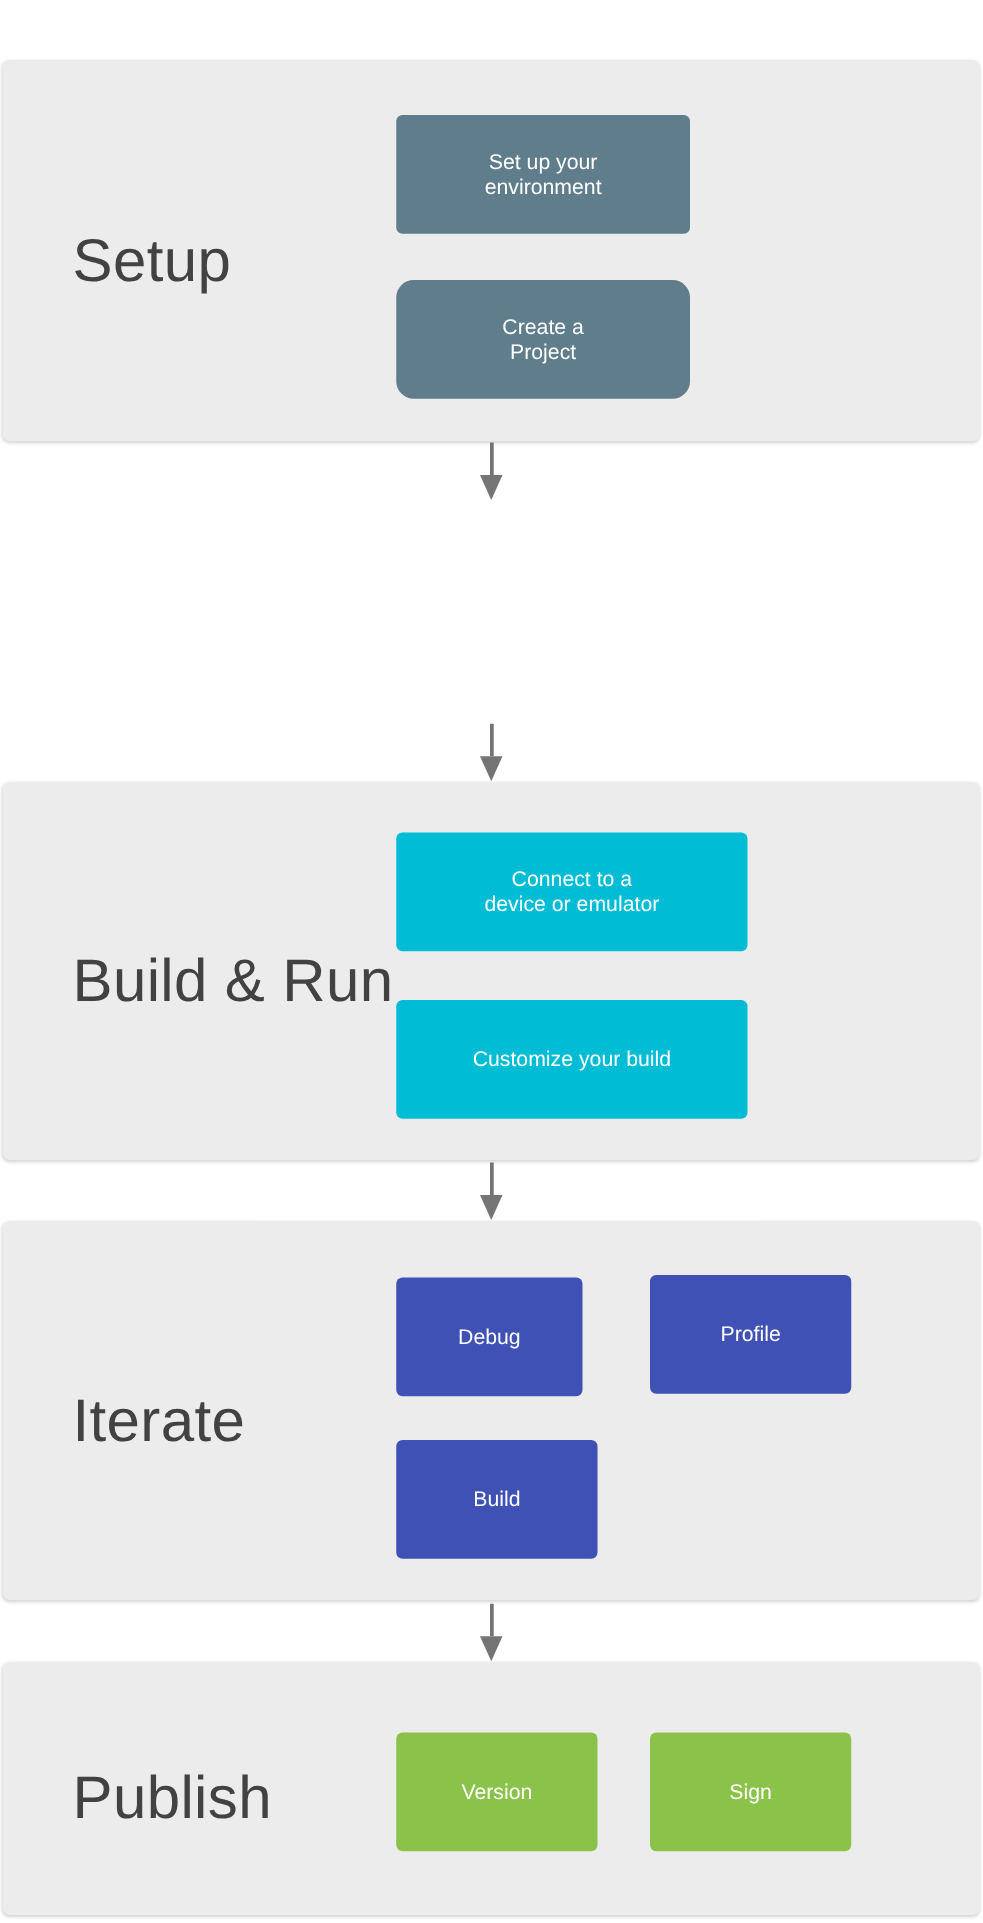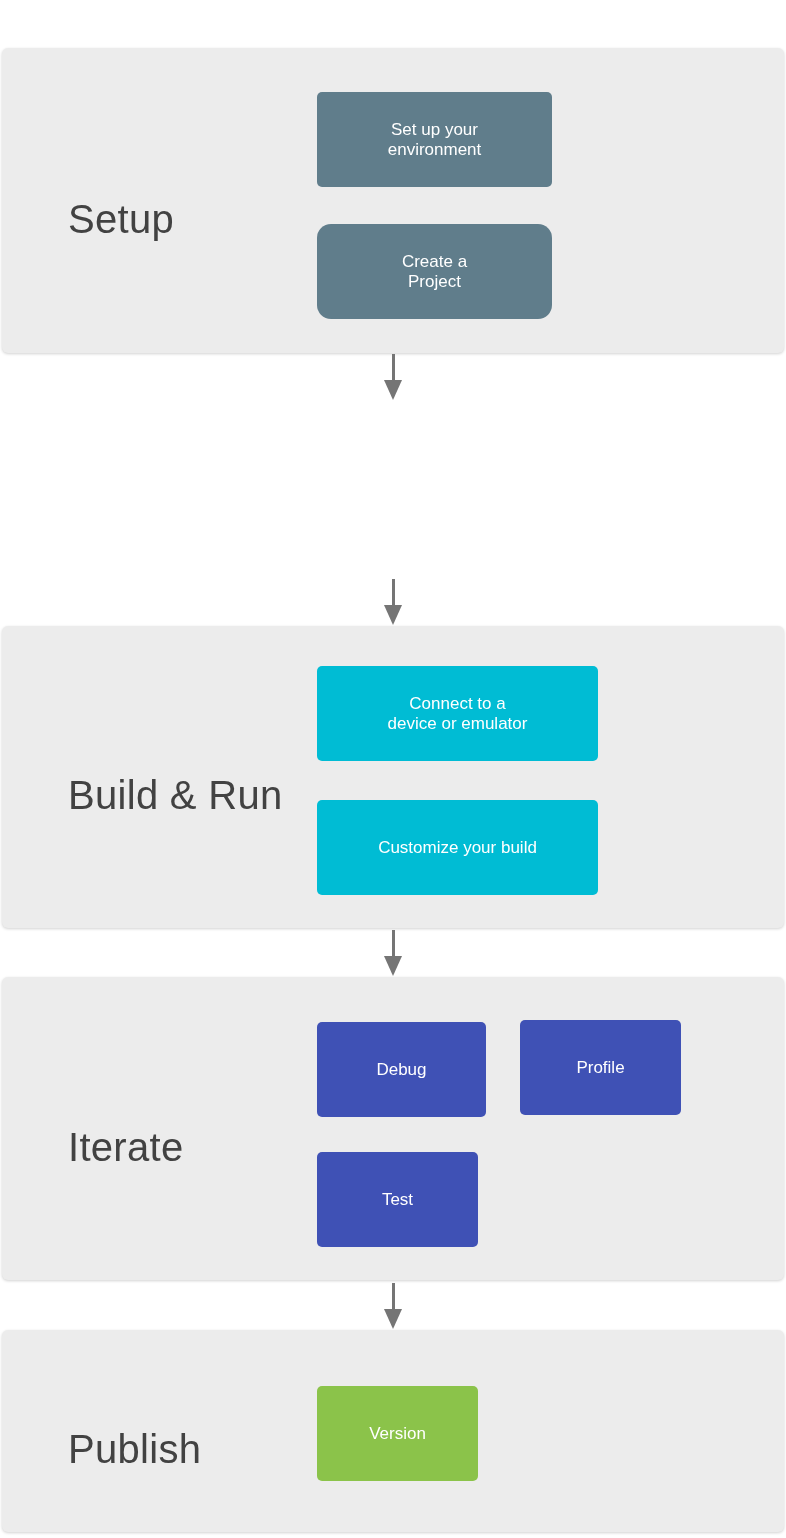--- a/index.html
+++ b/index.html
@@ -14,22 +14,22 @@
     position:absolute;
     left:2px;width:782px;
     background:#ececec;
     border-radius:6px;
     box-shadow:0 1px 3px rgba(0,0,0,0.18);
   }
   .stage-title{
     position:absolute;
     left:48px;top:50%;
     transform:translateY(-50%);
-    margin:18px;
-    font-size:40px;
+    margin:8px;
+    font-size:48px;
     font-weight:500;
     color:#424242;
     letter-spacing:0.3px;
   }
   .flow-btn{
     position:absolute;
     display:flex;align-items:center;justify-content:center;
     text-align:center;
     color:#ffffff;
     font-size:17px;font-weight:500;line-height:1.16;
@@ -83,28 +83,29 @@
     <div class="flow-btn" style="left: 315px; top: 174px; width: 281px; height: 95px; background-color: rgb(0, 188, 212);">Customize your build</div>
   </section>
 
   <div class="arrow" style="top:930px;">
     <div class="shaft"></div>
     <div class="head"></div>
   </div>
 
   <section class="stage" style="top:977px;height:303px;">
     <h2 class="stage-title">Iterate</h2>
-    <div class="flow-btn" style="left: 315px; top: 45px; width: 169px; height: 95px; background-color: rgb(63, 81, 181);">Debug</div>
+    <div class="flow-btn" style="left: 315px; top: 45px; width: 149px; height: 95px; background-color: rgb(63, 81, 181);">Debug</div>
     <div class="flow-btn" style="left: 518px; top: 43px; width: 161px; height: 95px; background-color: rgb(63, 81, 181);">Profile</div>
-    <div class="flow-btn" style="left: 315px; top: 175px; width: 161px; height: 95px; background-color: rgb(63, 81, 181);">Test</div>
+    <div class="flow-btn" style="left: 315px; top: 175px; width: 161px; height: 95px; background-color: rgb(63, 81, 181);">Build</div>
   </section>
 
   <div class="arrow" style="top:1283px;">
     <div class="shaft"></div>
     <div class="head"></div>
   </div>
 
   <section class="stage" style="top:1330px;height:202px;">
     <h2 class="stage-title">Publish</h2>
     <div class="flow-btn" style="left: 315px; top: 56px; width: 161px; height: 95px; background-color: rgb(139, 195, 74);">Version</div>
+    <div class="flow-btn" style="left: 518px; top: 56px; width: 161px; height: 95px; background-color: rgb(139, 195, 74);">Sign</div>
   </section>
 
 </div>
 
 </body></html>

